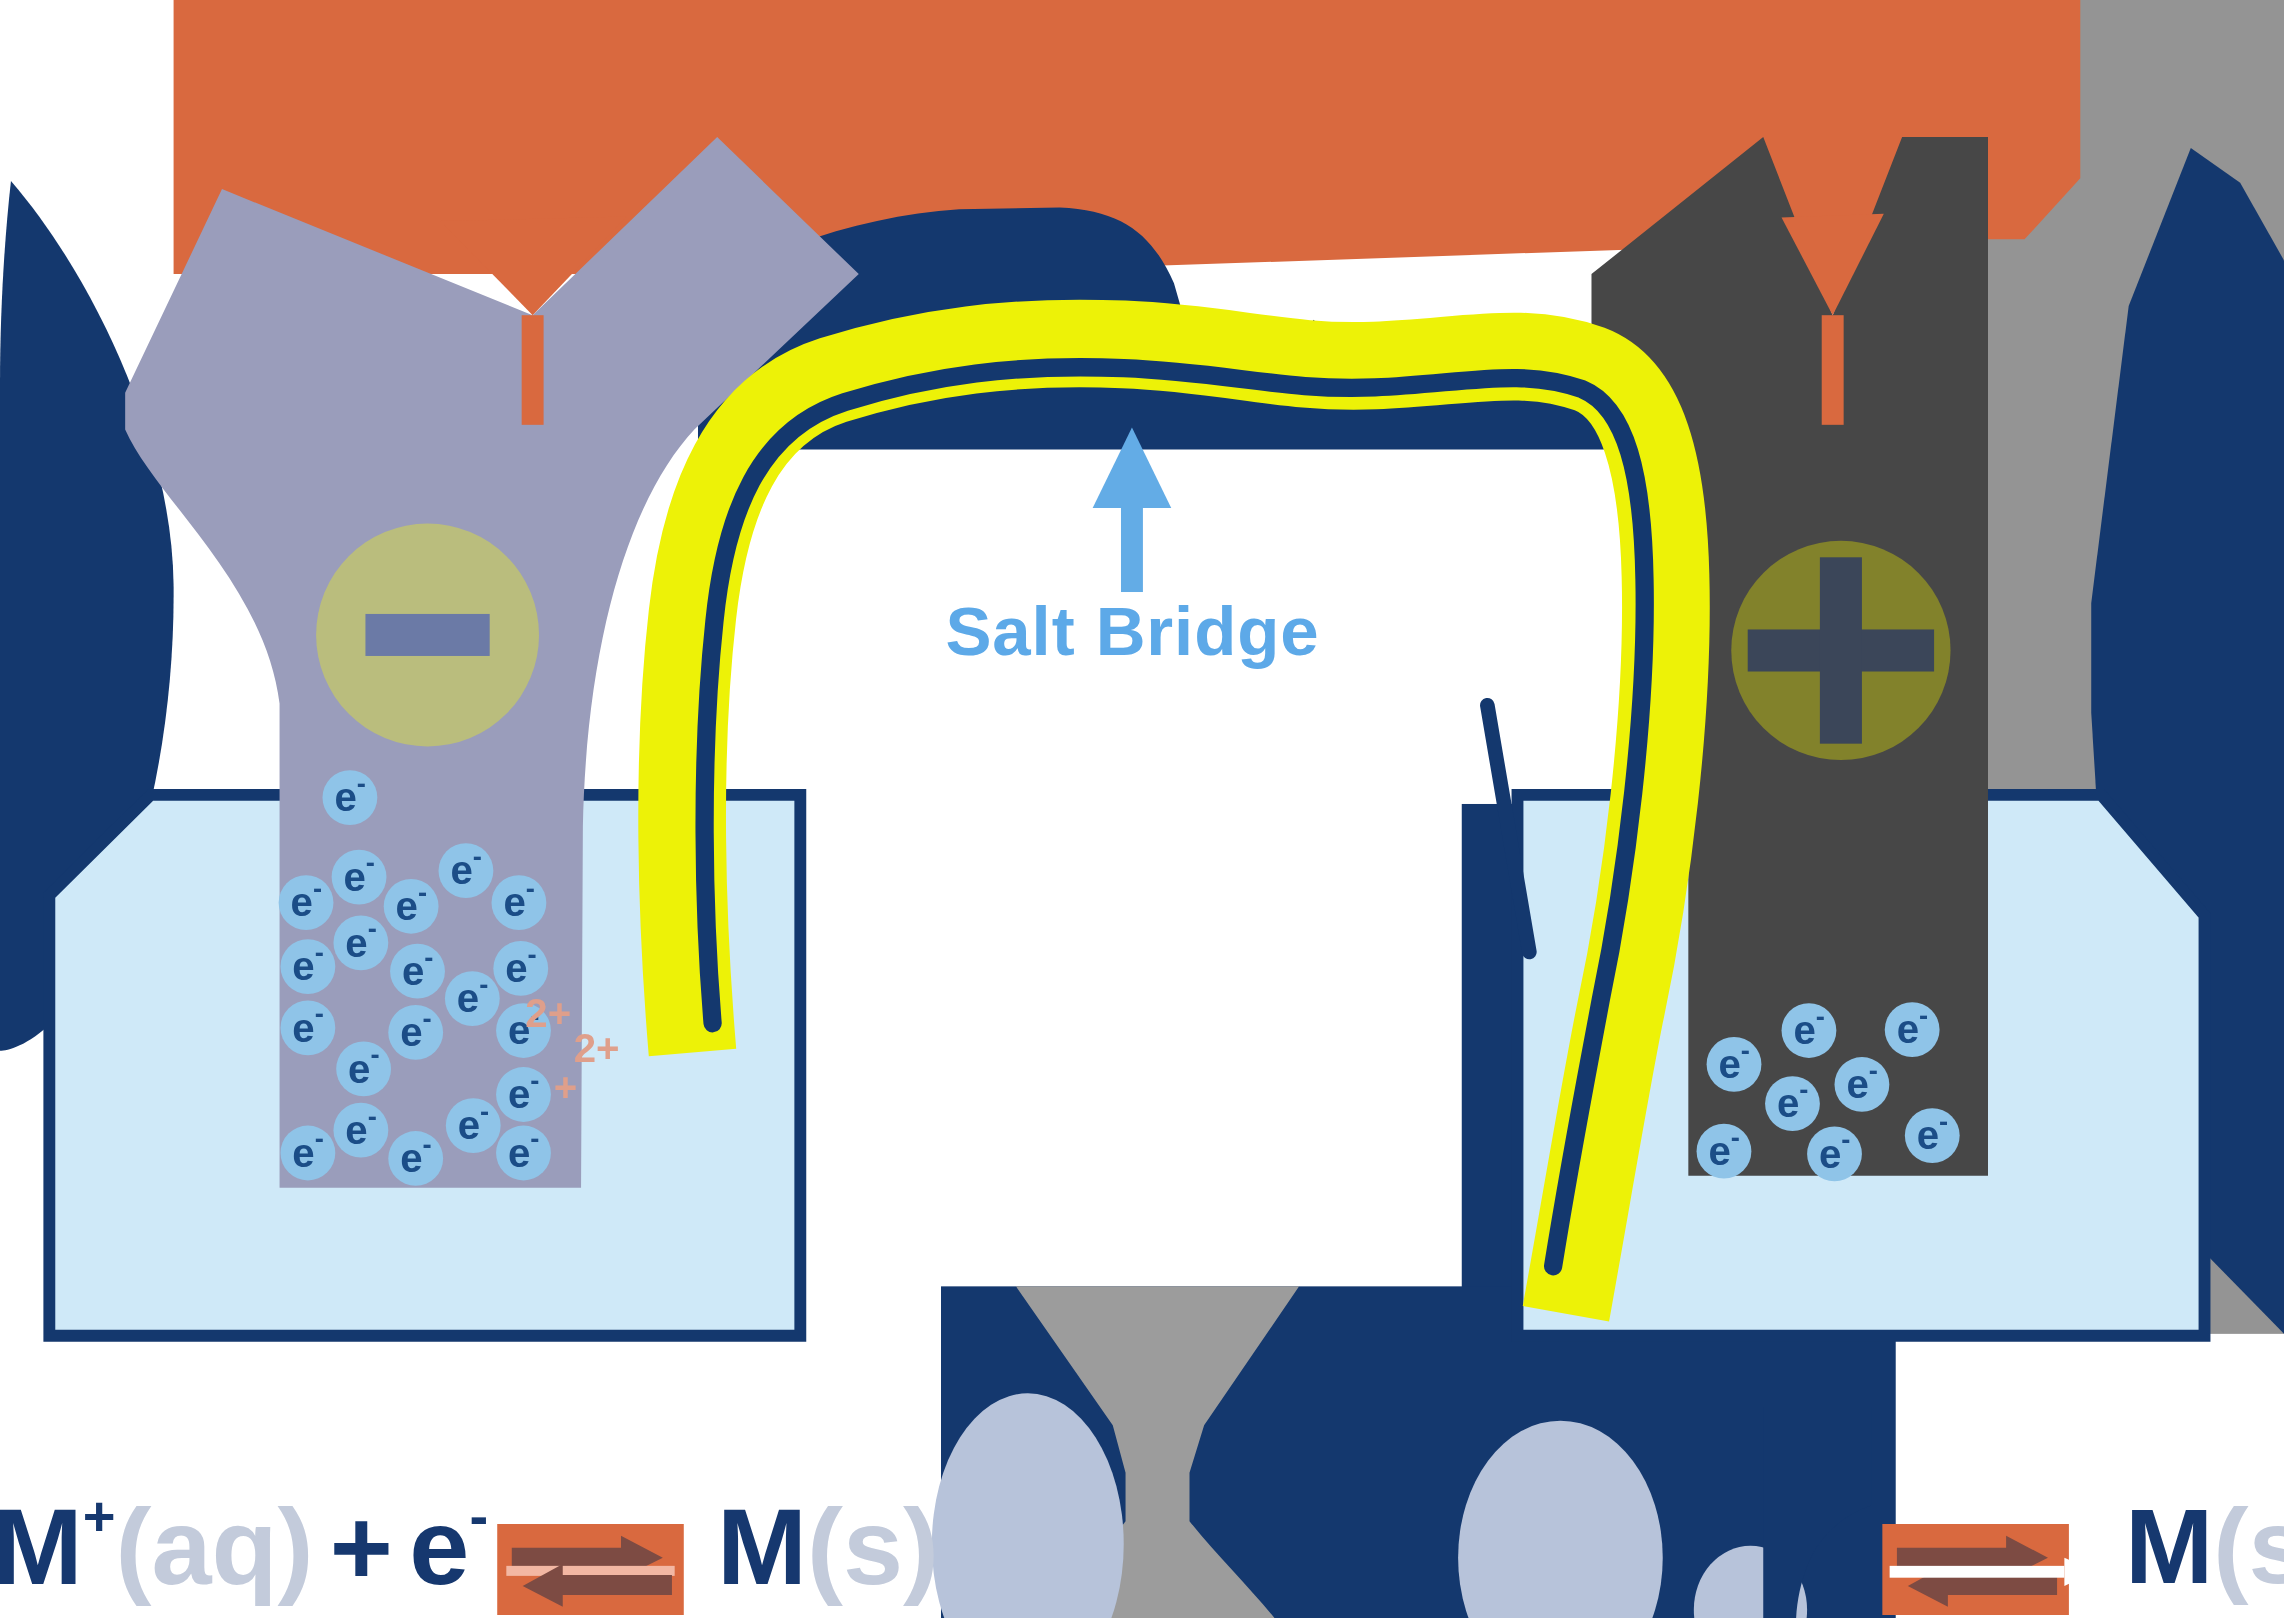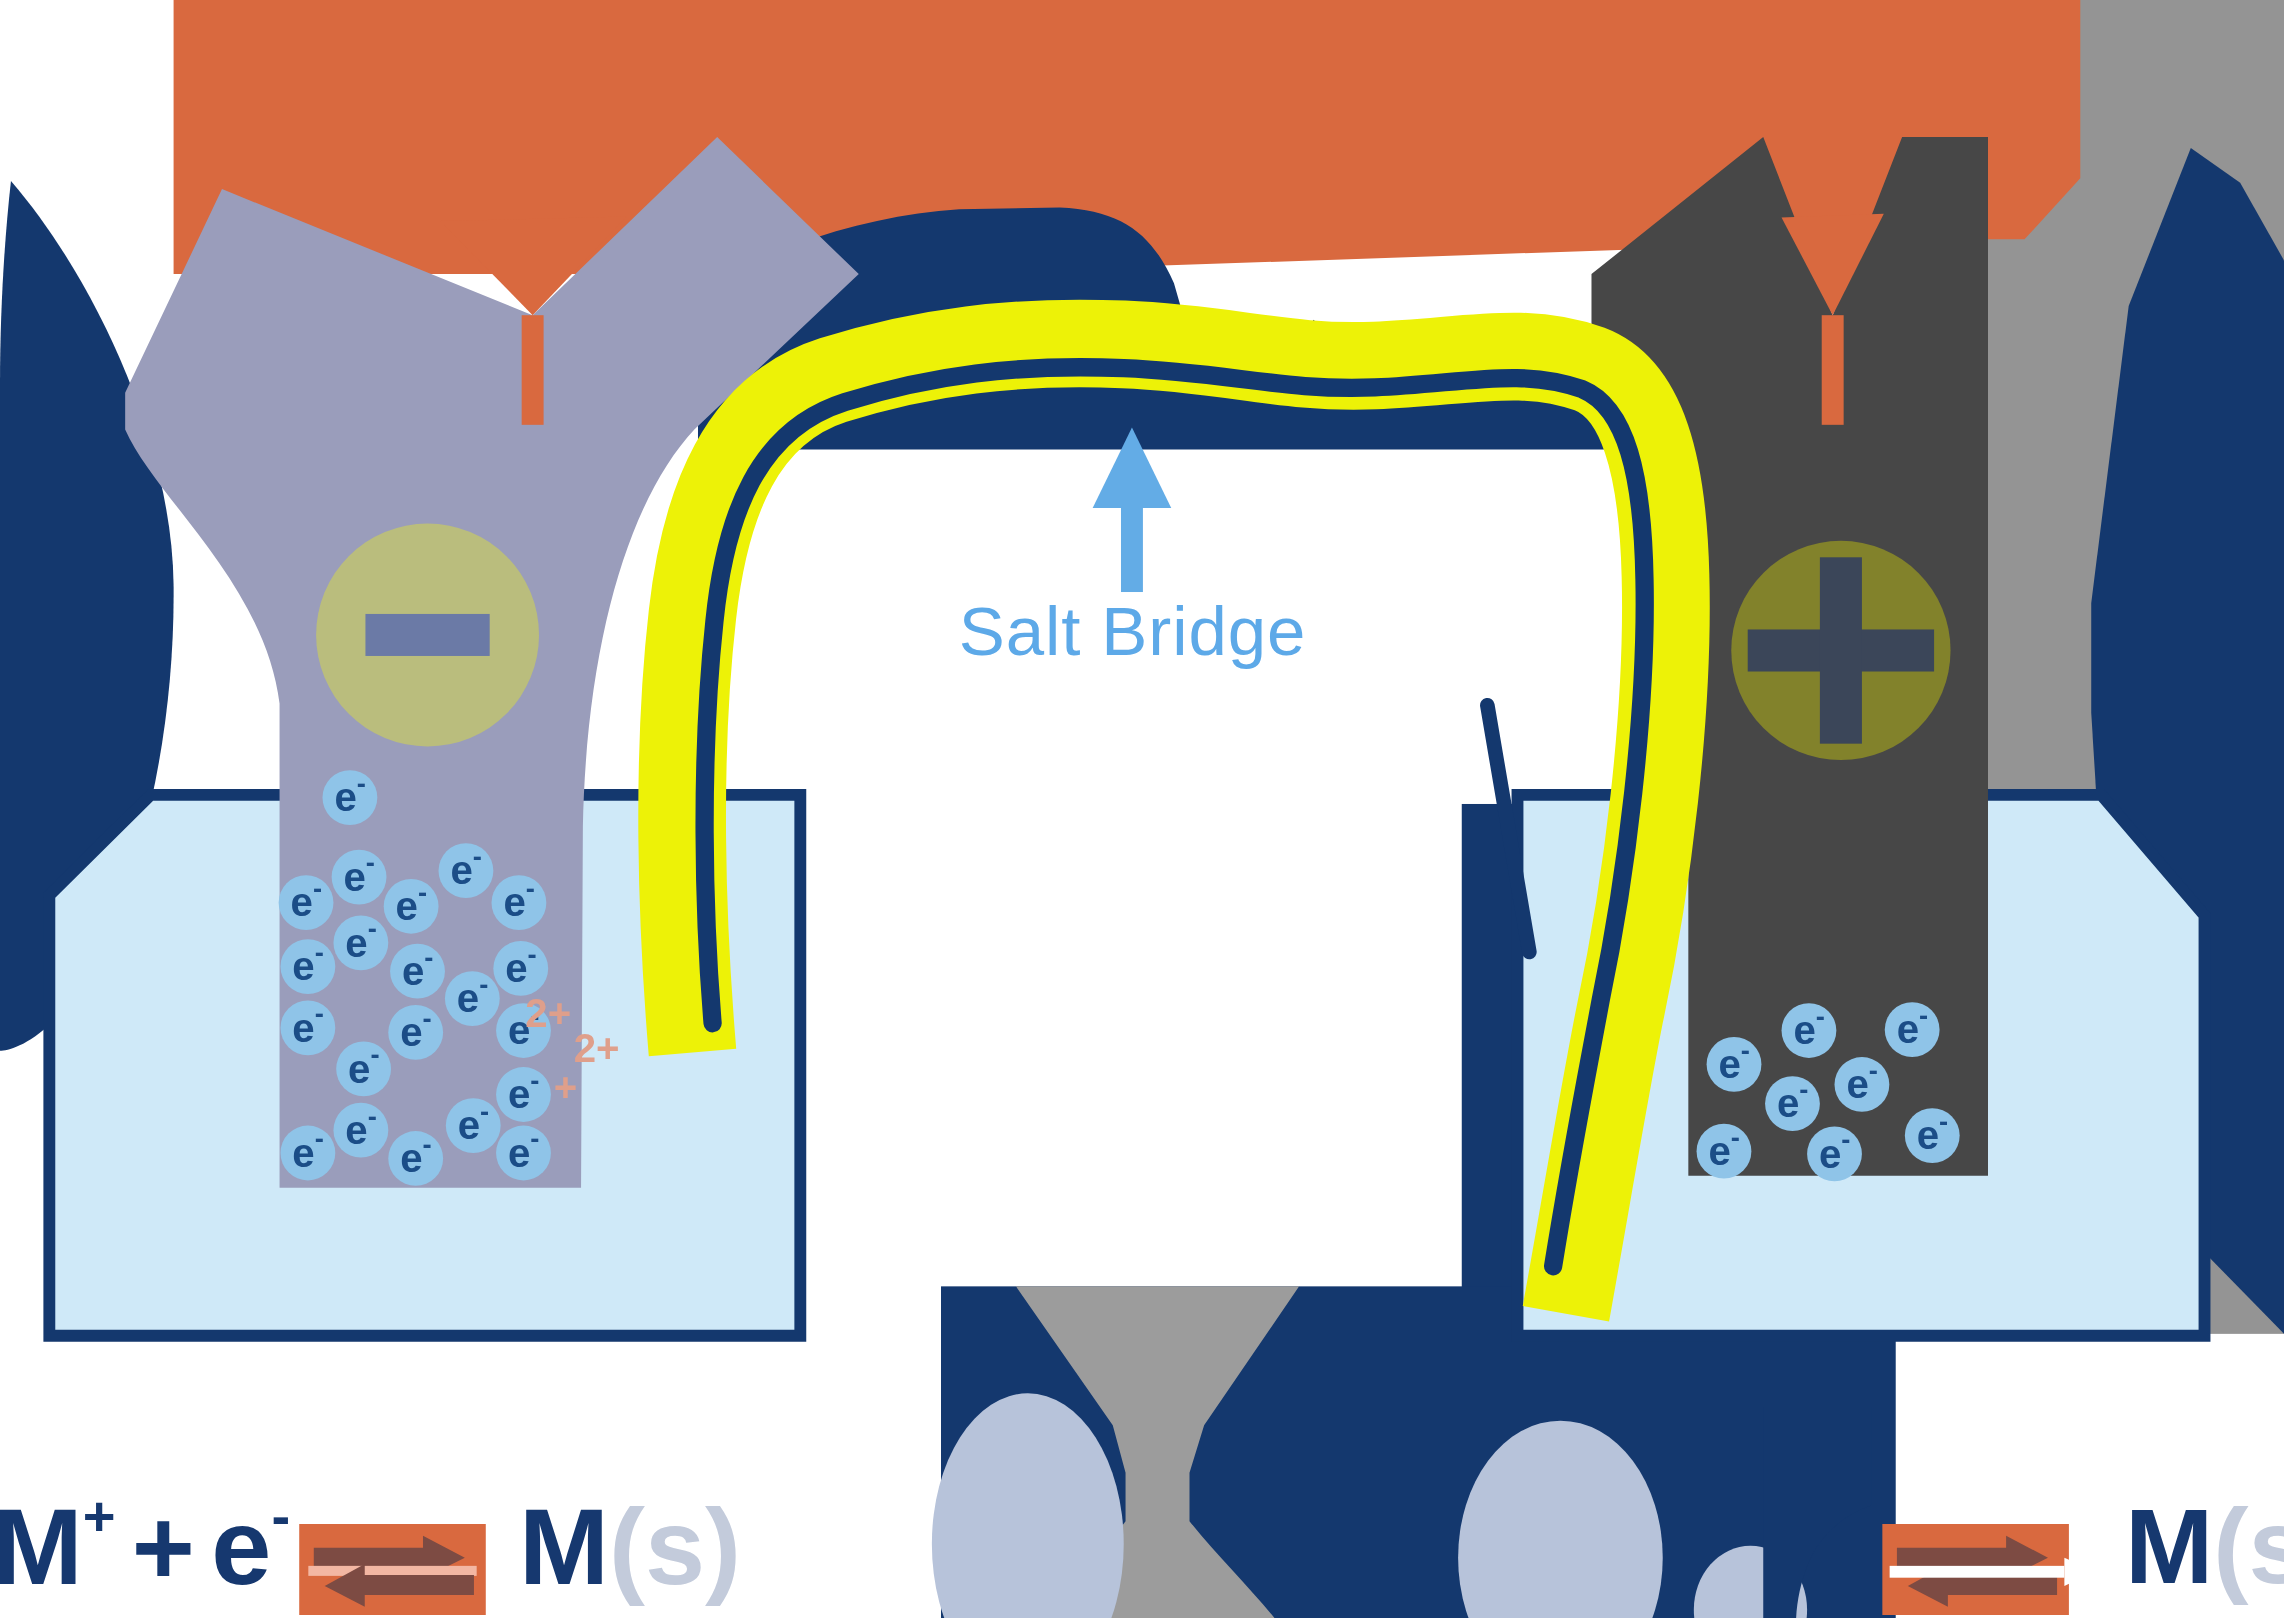--- a/index.html
+++ b/index.html
@@ -3,21 +3,21 @@
 <meta charset="utf-8">
 <style>
   html,body{margin:0;padding:0;}
   body{
     width:2284px;height:1618px;position:relative;overflow:hidden;background:#ffffff;
     font-family:"Liberation Sans", sans-serif;
   }
   #scene{position:absolute;left:0;top:0;width:2284px;height:1618px;}
   .label-saltbridge{
     position:absolute;left:881px;top:592px;width:503px;text-align:center;
-    font-size:69px;font-weight:normal;color:#5da9e8;letter-spacing:0.9px;
+    font-size:69px;font-weight:bold;color:#5da9e8;letter-spacing:0.9px;
   }
   .eq{
     position:absolute;top:1493px;display:flex;align-items:flex-start;line-height:1;
     font-weight:bold;color:#16386f;white-space:nowrap;
   }
   .eq-left{left:-7.3px;font-size:108px;}
   .eq-right{left:1873px;font-size:106px;}
   .eq .state{color:#c3cbdb;}
   .eq sup{font-size:0.52em;line-height:1;position:relative;top:-5.5px;}
   .eq .op{margin:0 16.4px;}
@@ -157,20 +157,21 @@
       <text x="628" y="1162" fill="#df9f8b" font-size="44" font-weight="bold">2+</text>
       <text x="606" y="1205" fill="#df9f8b" font-size="44" font-weight="bold">+</text>
     </g>
 </svg>
 
 <div class="label-saltbridge">Salt Bridge</div>
 
 <div class="eq eq-left">
   <span>M</span>
     <sup>+</sup>
+    <span class="state">(aq)</span>
     <span class="op">+</span>
     <span>e</span>
     <sup>-</sup>
   <svg width="187" height="91" viewBox="0 0 205 100">
     <rect x="0" y="0" width="205" height="100" fill="#d9693f"></rect>
     <polygon points="16,26 136,26 136,13 182,37 136,60 136,47 16,47" fill="#7d4b43"></polygon>
     <rect x="10" y="46" width="185" height="11" fill="#f3b7a3"></rect>
     <polygon points="192,56 72,56 72,44 28,68 72,91 72,78 192,78" fill="#7d4b43"></polygon>
   </svg>
   <span class="gap"></span>

